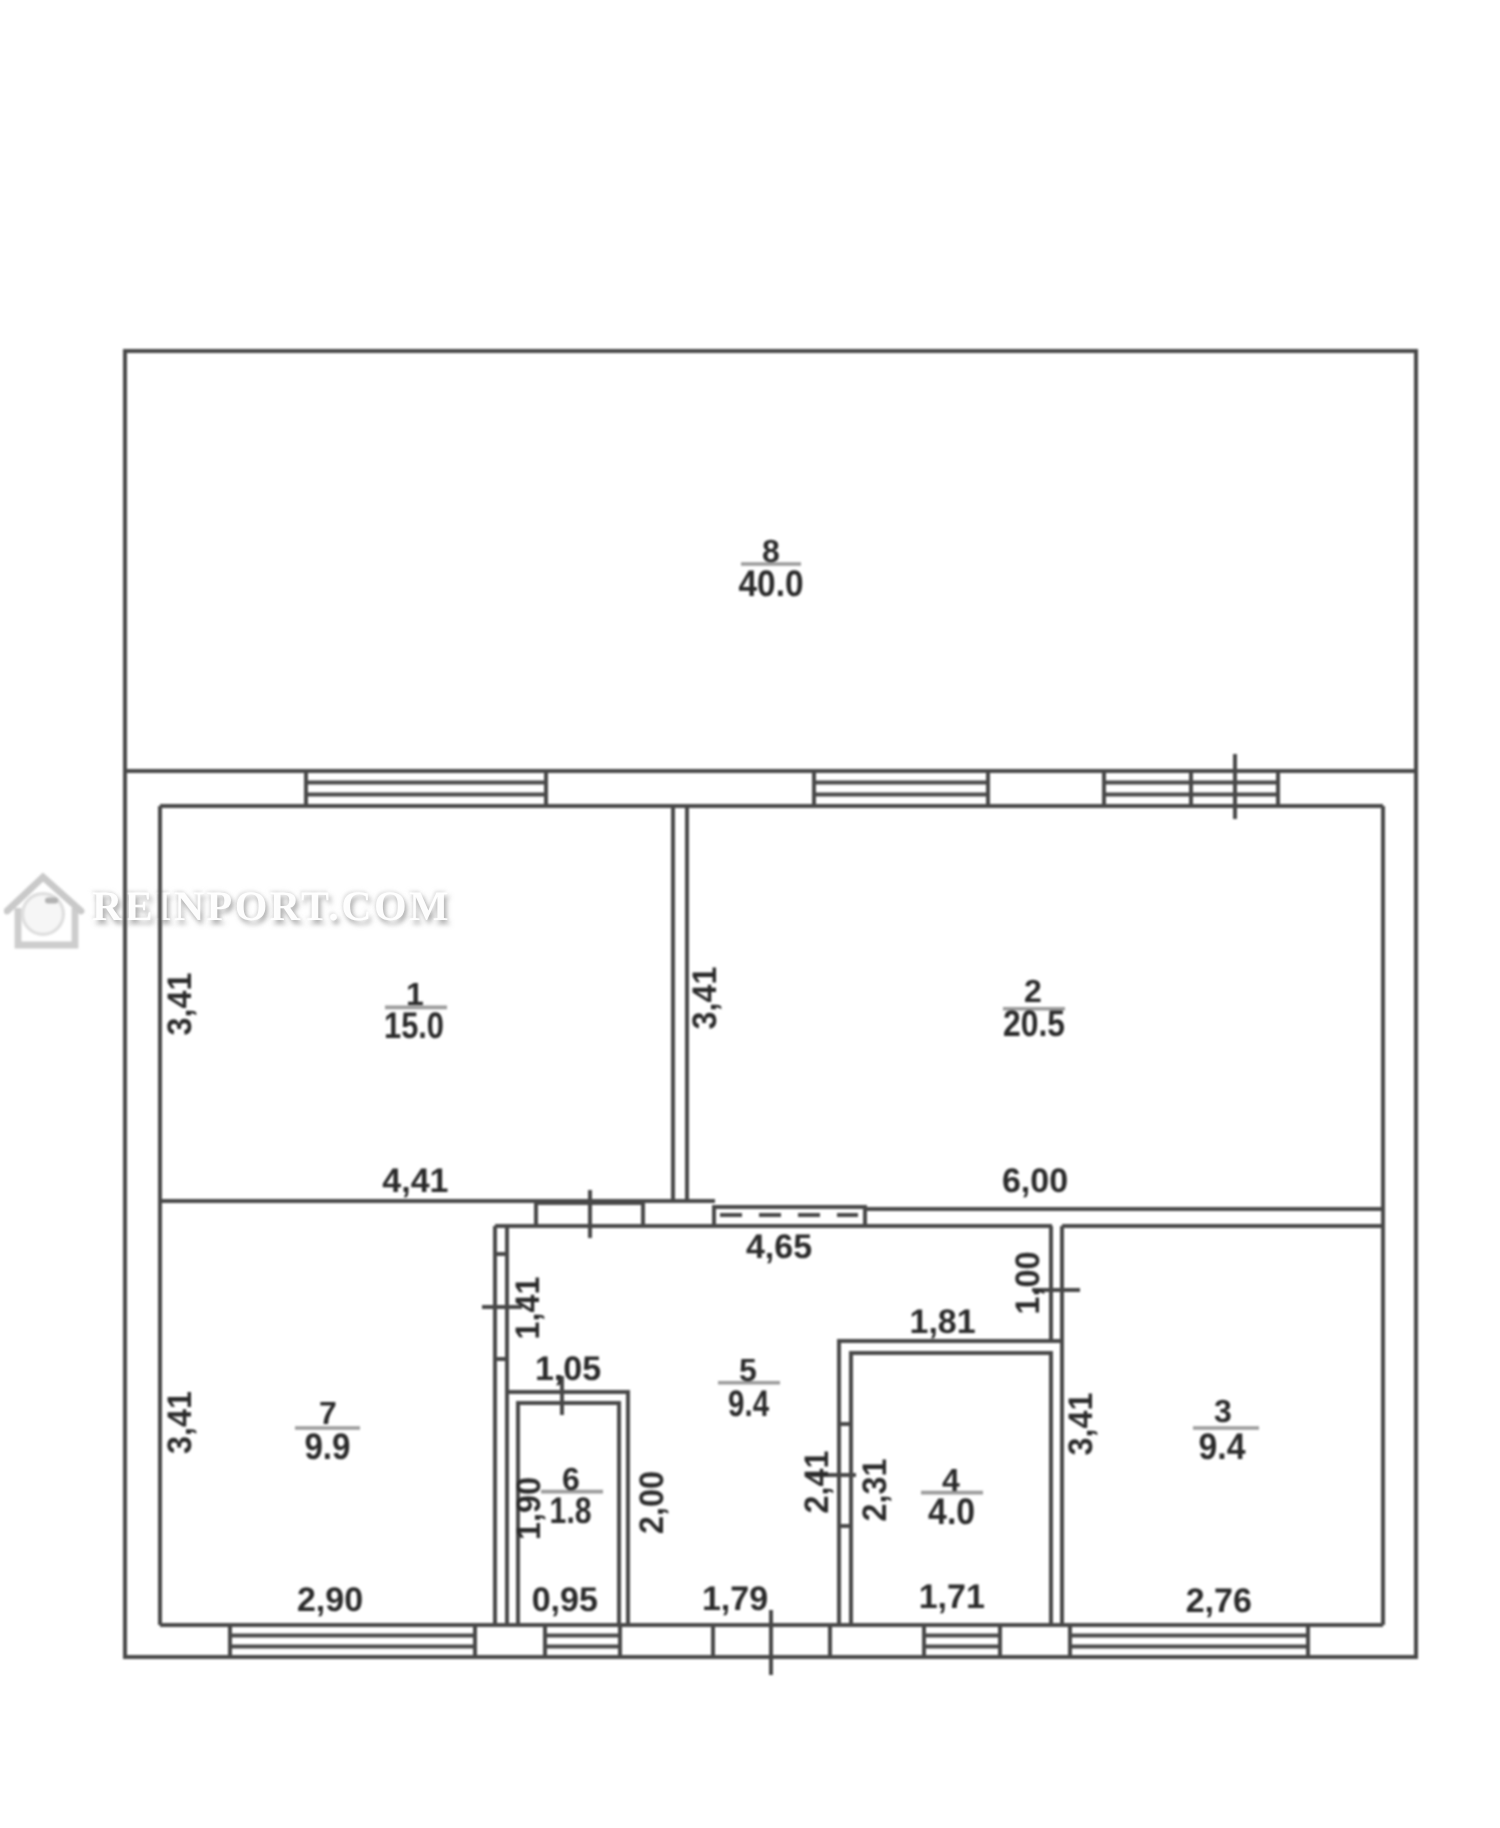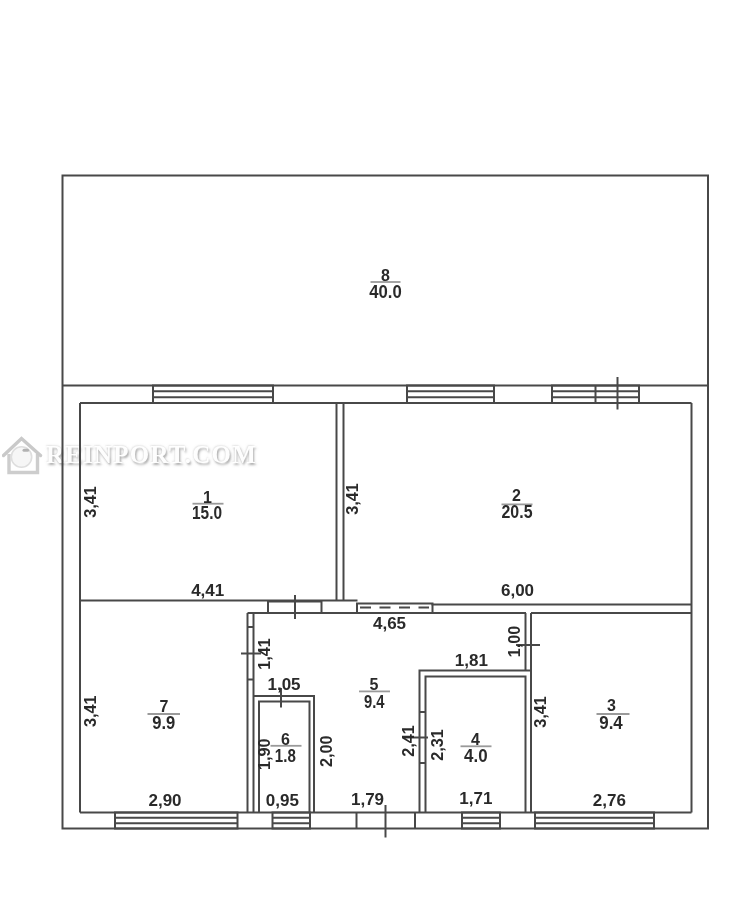--- a/index.html
+++ b/index.html
@@ -1,19 +1,19 @@
 <!DOCTYPE html>
 <html><head>
 <meta charset="utf-8">
 <style>
   html,body{margin:0;padding:0;background:#fff;}
   #stage{position:relative;width:750px;height:914px;background:#fff;overflow:hidden;}
   #wm{position:absolute;left:2px;top:436px;width:300px;height:44px;}
   #wm .txt{position:absolute;left:44px;top:5px;
-    font-family:"Liberation Serif",serif;font-size:25px;font-weight:bold;
+    font-family:"Liberation Serif",serif;font-size:21px;font-weight:bold;
     letter-spacing:1.2px;color:rgba(255,255,255,0.97);
     text-shadow:1.2px 1.8px 2.4px rgba(150,150,150,0.8), -0.6px -0.8px 1.6px rgba(205,205,205,0.5);
     white-space:nowrap;}
   svg{position:absolute;left:0;top:0;filter:blur(0.45px);}
   text{font-family:"Liberation Sans",sans-serif;font-weight:bold;fill:#2a2a2a;}
   .dim{font-size:17px;}
   .rn{font-size:16px;}
   .ra{font-size:18.5px;}
 </style>
 </head>

